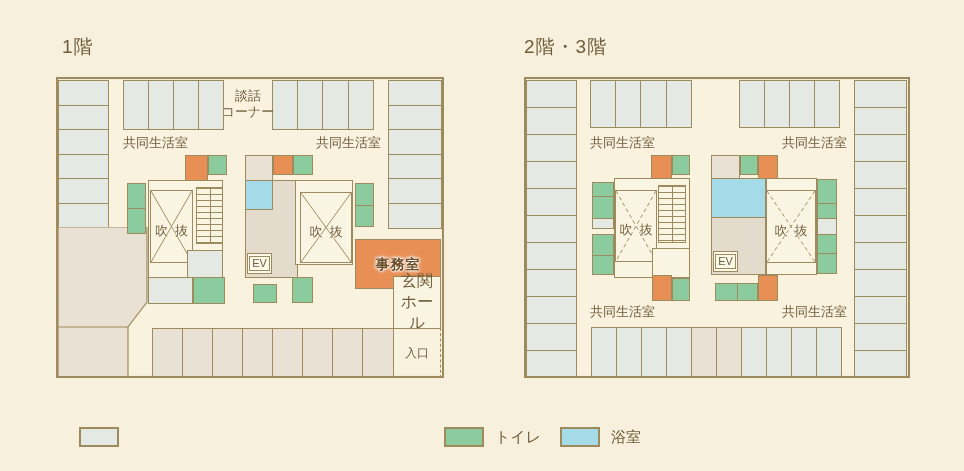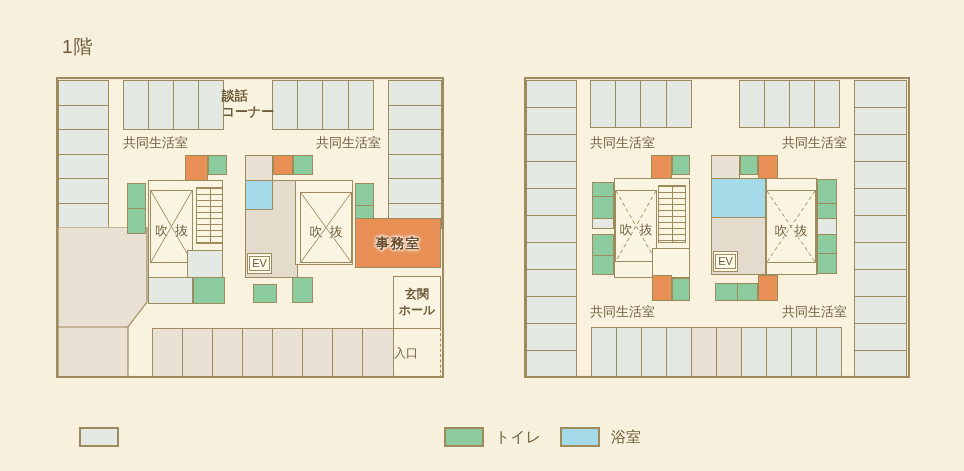--- a/index.html
+++ b/index.html
@@ -3,49 +3,50 @@
 <meta charset="utf-8">
 <style>
   html,body{margin:0;padding:0;background:#f7f0dc;}
   .stage{position:relative;width:964px;height:471px;background:var(--page-bg,#f7f0dc);
          font-family:"Liberation Sans","DejaVu Sans",sans-serif;overflow:hidden;}
   .plan-title{position:absolute;font-size:19px;font-weight:500;color:var(--text,#6e5d3b);letter-spacing:1px;}
   .plan{position:absolute;box-sizing:border-box;border:2px solid var(--line,#9d8b5d);
         background:var(--plan-bg,#f8f2df);overflow:hidden;box-shadow:inset 0 0 0 1px #f3ecd6;}
   .it-rect,.it-label,.it-atrium,.it-stairs,.it-ev,.it-entrance{position:absolute;box-sizing:border-box;}
   .it-rect{border:1px solid var(--line,#9d8b5d);display:flex;align-items:center;justify-content:center;text-align:center;}
-  .it-rect span{white-space:pre-line;font-size:12px;line-height:1.3;color:var(--text,#6e5d3b);font-weight:bold;}
+  .it-rect span{white-space:pre-line;font-size:16px;line-height:1.3;color:var(--text,#6e5d3b);}
   .it-rect.office span{font-weight:bold;font-size:14px;letter-spacing:1px;color:var(--office-text,#6d4e28);
         text-shadow:0 0 2px #fff,0 0 2px #fff,0 0 3px #fff,0 0 4px #fff;}
   .it-label{color:var(--text,#6e5d3b);font-size:13px;line-height:1.25;white-space:pre-line;}
-  .it-label.center{transform:translateX(-50%);text-align:left;font-weight:bold;}
+  .it-label.center{transform:translateX(-50%);text-align:center;}
   .it-atrium{border:1px solid var(--line,#9d8b5d);text-decoration:underline;}
   .it-atrium svg{position:absolute;left:0;top:0;width:100%;height:100%;}
   .it-atrium span{position:absolute;left:50%;top:56%;transform:translate(-50%,-50%);
         font-size:13px;letter-spacing:7px;padding-left:7px;color:var(--text,#6e5d3b);white-space:nowrap;
         text-shadow:0 0 2px var(--cream,#faf4e3),0 0 2px var(--cream,#faf4e3),0 0 3px var(--cream,#faf4e3);}
   .it-stairs{border:1px solid var(--line,#9d8b5d);
         background:repeating-linear-gradient(to bottom,var(--line,#9d8b5d) 0 1px,transparent 1px 6px);}
   .it-stairs i{position:absolute;left:50%;top:0;bottom:0;width:1px;background:var(--line,#9d8b5d);}
   .it-ev{background:#fcf8ea;border:1px solid var(--line,#9d8b5d);display:flex;align-items:center;justify-content:center;}
   .it-ev span{border:1px solid var(--line,#9d8b5d);padding:0 2px;font-size:11px;line-height:1.25;
         color:var(--text,#6e5d3b);background:#fcf8ea;}
   .it-entrance{border-top:1px solid var(--line,#9d8b5d);border-left:1px solid var(--line,#9d8b5d);
         border-right:1px dashed var(--line,#9d8b5d);border-bottom:1px dashed var(--line,#9d8b5d);
-        display:flex;align-items:center;justify-content:flex-start;}
+        display:flex;align-items:center;justify-content:center;}
   .it-entrance span{font-size:12px;color:var(--text,#6e5d3b);}
   .legend-item{position:absolute;top:427px;display:flex;align-items:center;}
   .swatch{display:inline-block;width:40px;height:20px;box-sizing:border-box;border:2px solid var(--line,#9d8b5d);}
   .legend-label{margin-left:11px;font-size:15px;color:var(--text,#6e5d3b);}
 </style>
 </head>
 <body>
 
 <div class="stage">
   <div class="plan-title" style="left:62px;top:34px;">1階</div>
+  <div class="plan-title" style="left:524px;top:34px;">2階・3階</div>
 
   <div class="plan" style="left:56px;top:77px;width:388px;height:301px;">
       <div class="it-rect" style="background: rgb(228, 233, 228); left: 0px; top: 1px; width: 51px; height: 26px;"></div>
       <div class="it-rect" style="background: rgb(228, 233, 228); left: 0px; top: 26px; width: 51px; height: 25px;"></div>
       <div class="it-rect" style="background: rgb(228, 233, 228); left: 0px; top: 50px; width: 51px; height: 26px;"></div>
       <div class="it-rect" style="background: rgb(228, 233, 228); left: 0px; top: 75px; width: 51px; height: 25px;"></div>
       <div class="it-rect" style="background: rgb(228, 233, 228); left: 0px; top: 99px; width: 51px; height: 26px;"></div>
       <div class="it-rect" style="background: rgb(228, 233, 228); left: 0px; top: 124px; width: 51px; height: 26px;"></div>
       <div class="it-rect" style="background: rgb(228, 233, 228); left: 65px; top: 1px; width: 26px; height: 50px;"></div>
       <div class="it-rect" style="background: rgb(228, 233, 228); left: 90px; top: 1px; width: 26px; height: 50px;"></div>
@@ -102,21 +103,21 @@
         <span>吹抜</span>
       </div>
       <div class="it-ev" style="left: 189px; top: 174px; width: 25px; height: 21px;">
         <span>EV</span>
       </div>
       <div class="it-rect" style="background: rgb(233, 225, 211); left: 187px; top: 76px; width: 28px; height: 26px;"></div>
       <div class="it-rect" style="background: rgb(232, 143, 85); left: 215px; top: 76px; width: 20px; height: 20px;"></div>
       <div class="it-rect" style="background: rgb(140, 203, 157); left: 235px; top: 76px; width: 20px; height: 20px;"></div>
       <div class="it-rect" style="background: rgb(140, 203, 157); left: 297px; top: 104px; width: 19px; height: 23px;"></div>
       <div class="it-rect" style="background: rgb(140, 203, 157); left: 297px; top: 126px; width: 19px; height: 22px;"></div>
-      <div class="it-rect office" style="background: rgb(232, 143, 85); left: 297px; top: 139px; width: 86px; height: 50px;">
+      <div class="it-rect office" style="background: rgb(232, 143, 85); left: 297px; top: 160px; width: 86px; height: 50px;">
         <span>事務室</span>
       </div>
       <div class="it-rect" style="background: rgb(140, 203, 157); left: 195px; top: 205px; width: 24px; height: 19px;"></div>
       <div class="it-rect" style="background: rgb(140, 203, 157); left: 234px; top: 198px; width: 21px; height: 26px;"></div>
       <div class="it-rect" style="background: rgb(250, 244, 227); left: 335px; top: 197px; width: 48px; height: 53px;">
         <span>玄関
 ホール</span>
       </div>
       <div class="it-entrance" style="left: 335px; top: 249px; width: 48px; height: 50px;">
         <span>入口</span>

